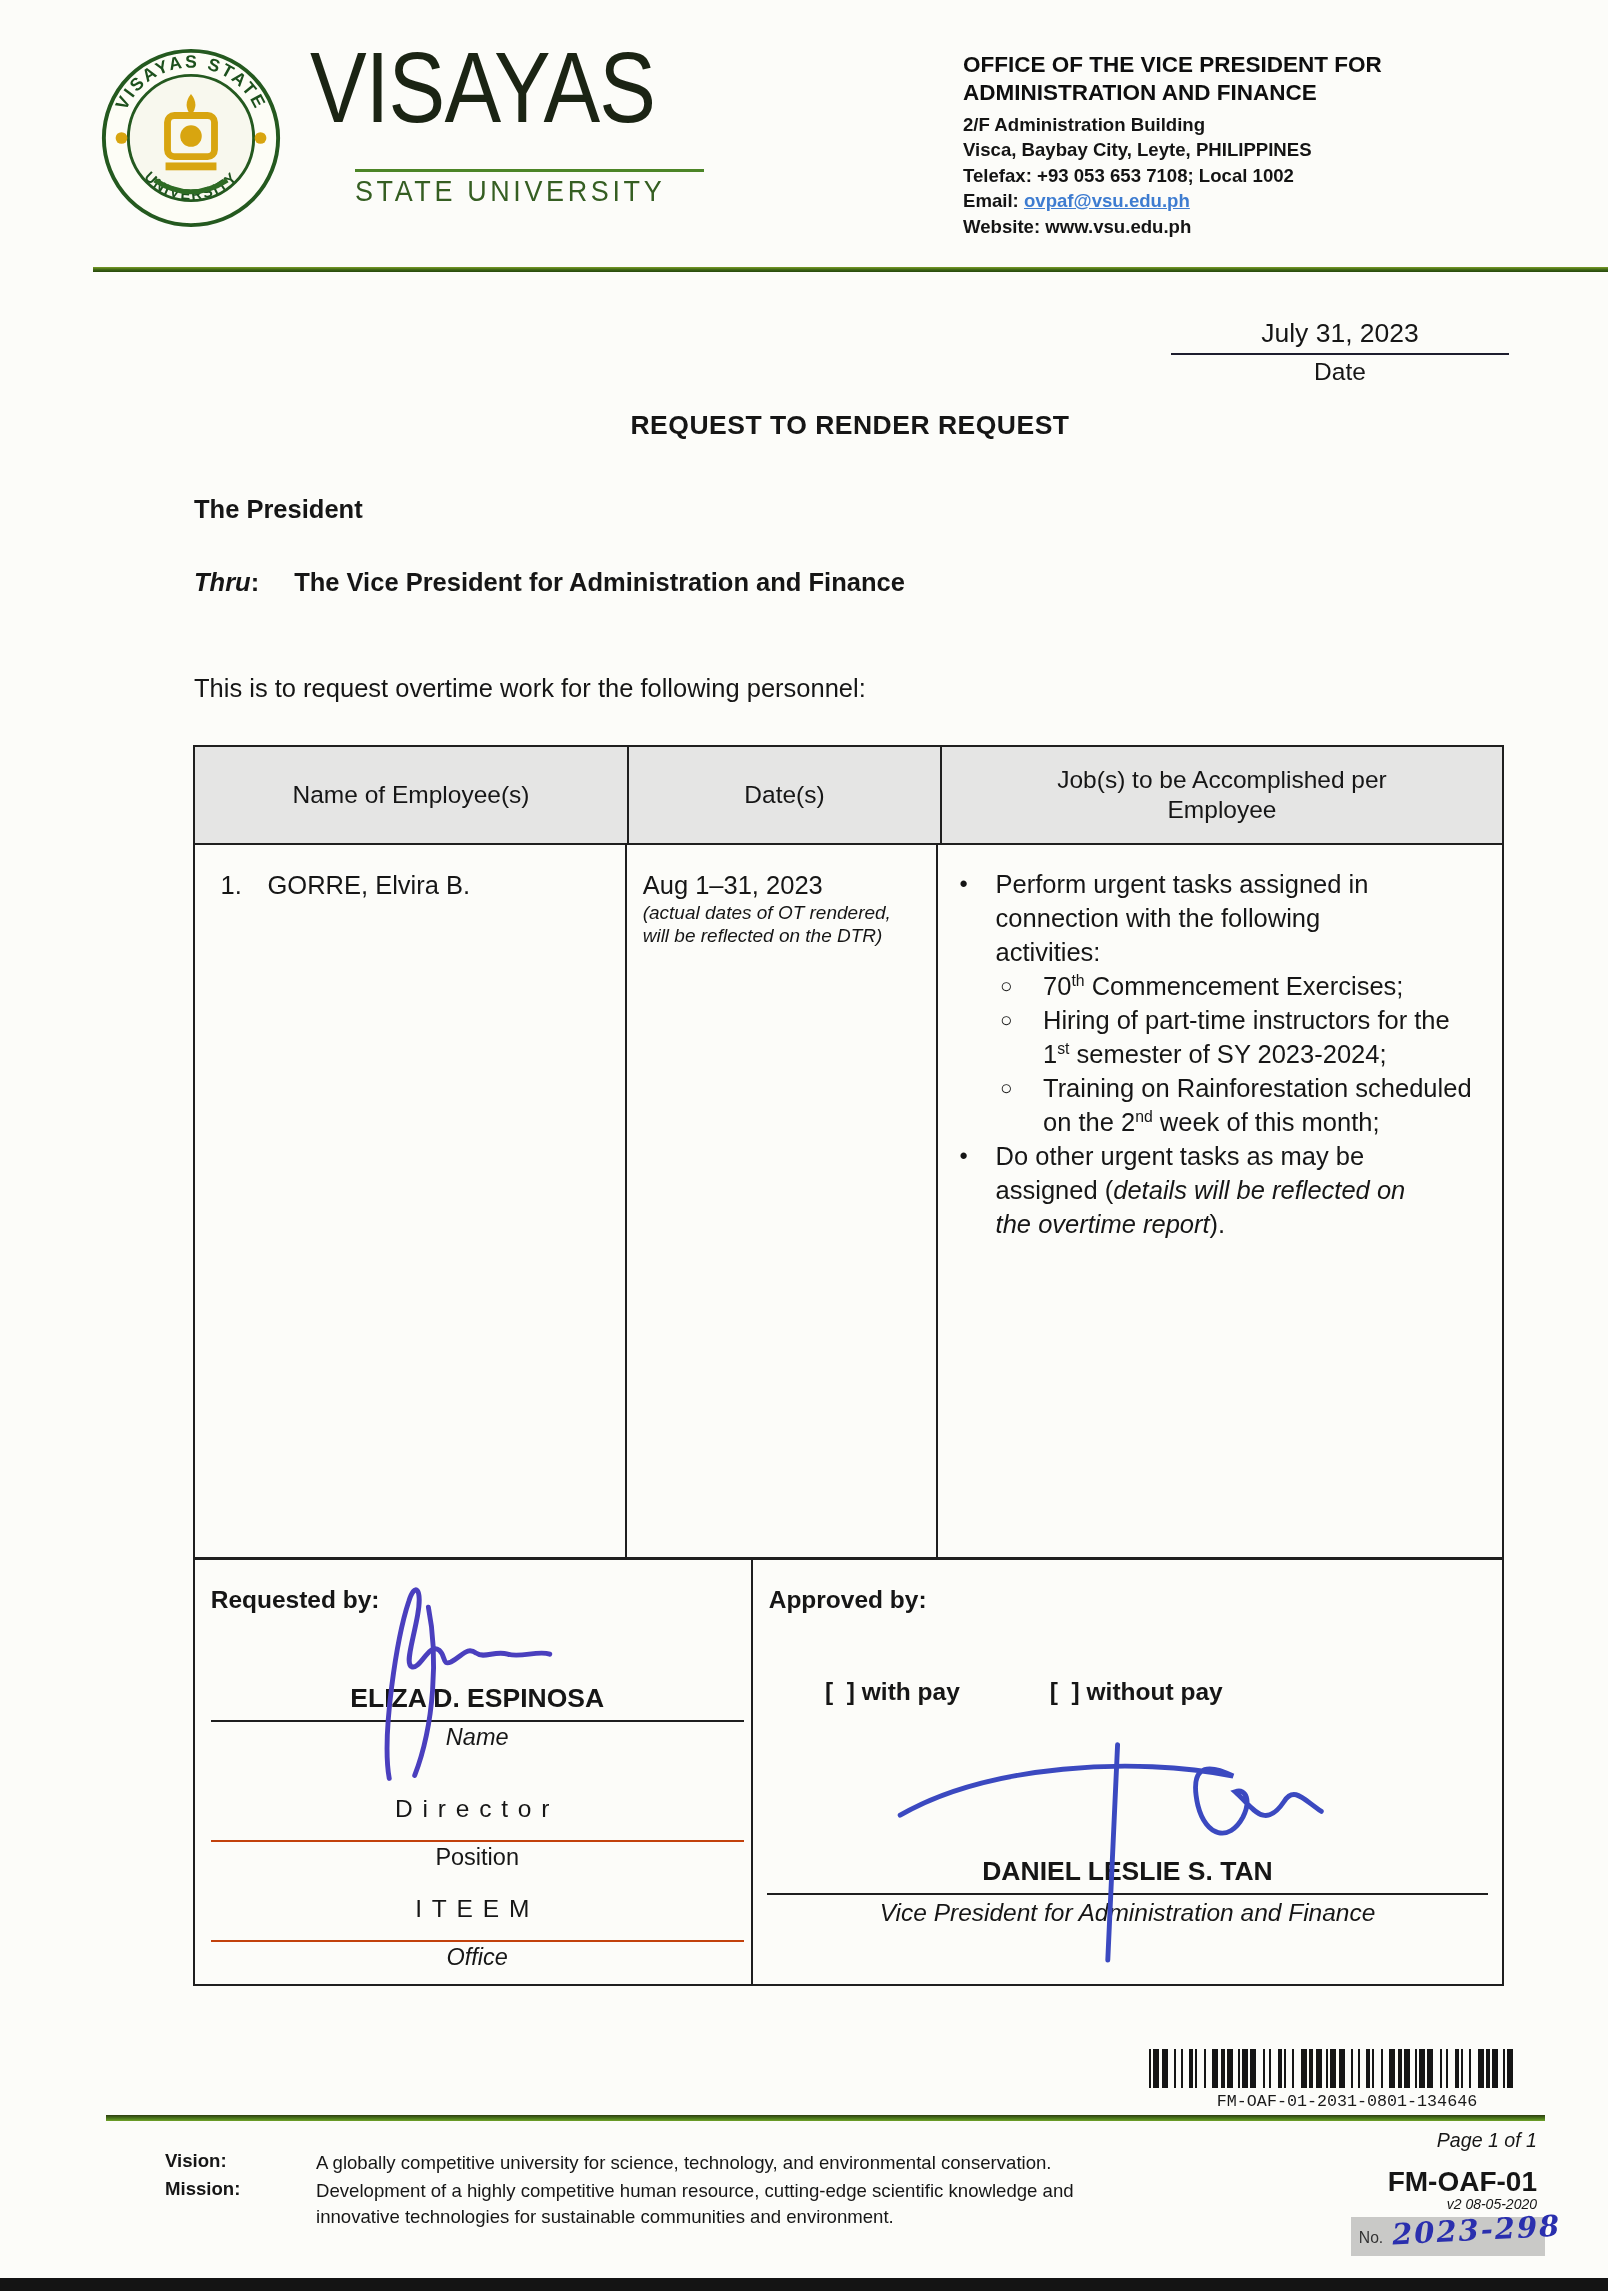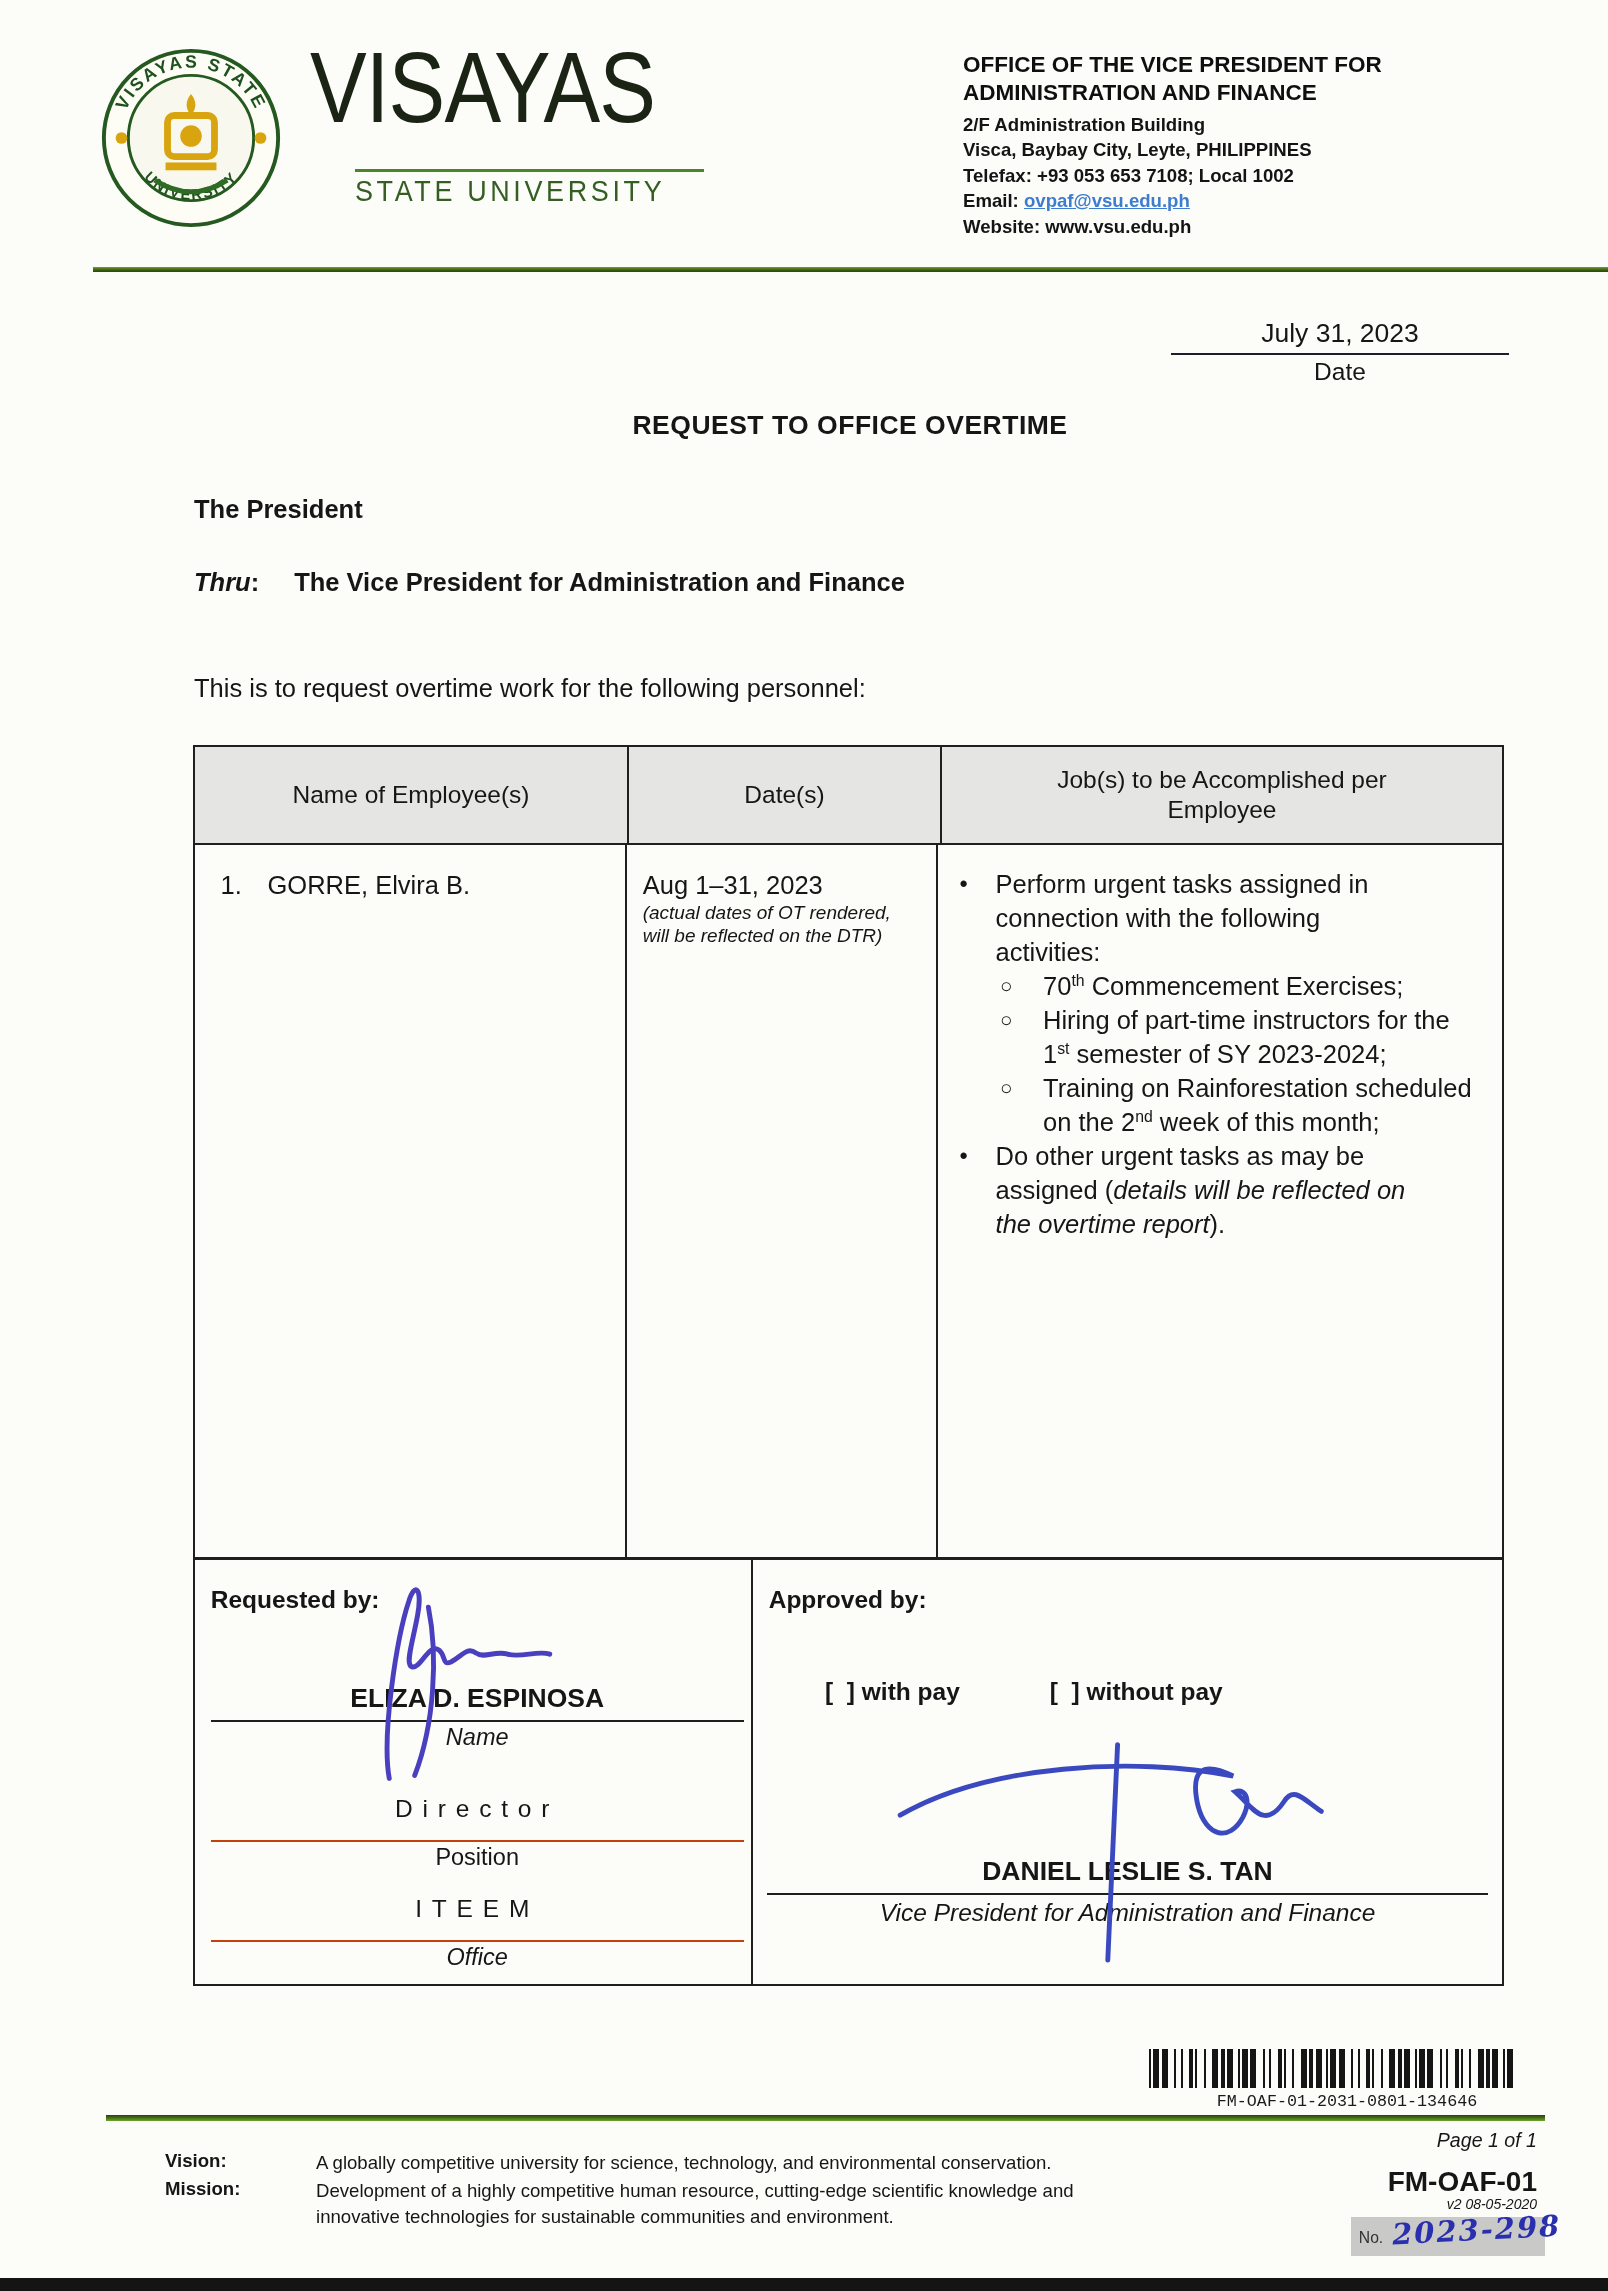--- a/index.html
+++ b/index.html
@@ -147,21 +147,21 @@
     </div>
   </div>
 
   <div class="abs rule-top"></div>
 
   <div class="abs dateblock">
     <div class="dval">July 31, 2023</div>
     <div class="dlab">Date</div>
   </div>
 
-  <div class="abs doctitle">REQUEST TO OFFICE OVERTIME</div>
+  <div class="abs doctitle">REQUEST TO RENDER REQUEST</div>
 
   <div class="abs addressee">The President</div>
 
   <div class="abs thruline">
     <span class="thru">Thru</span><span>:</span><span class="thruval">The Vice President for Administration and Finance</span>
   </div>
 
   <div class="abs intro">This is to request overtime work for the following personnel:</div>
 
   <div class="abs tbl">

